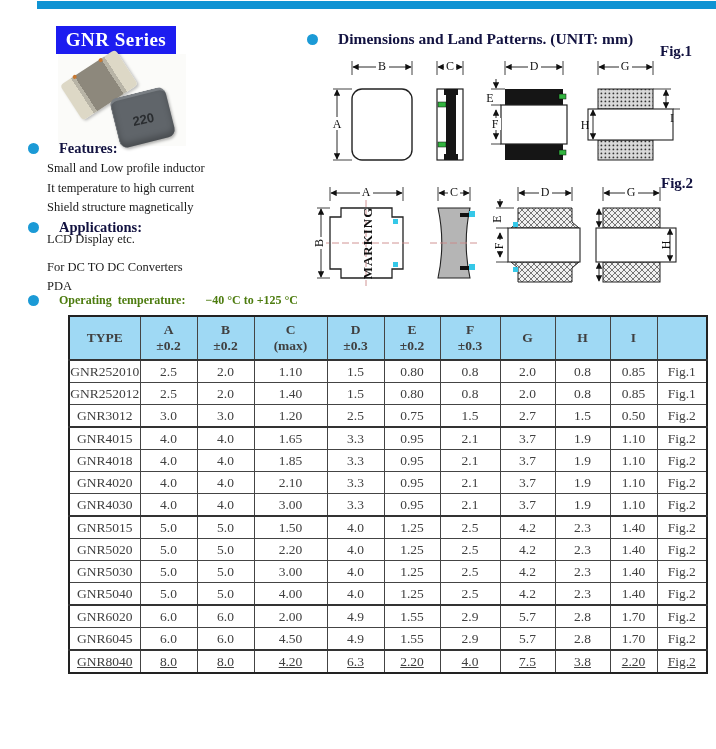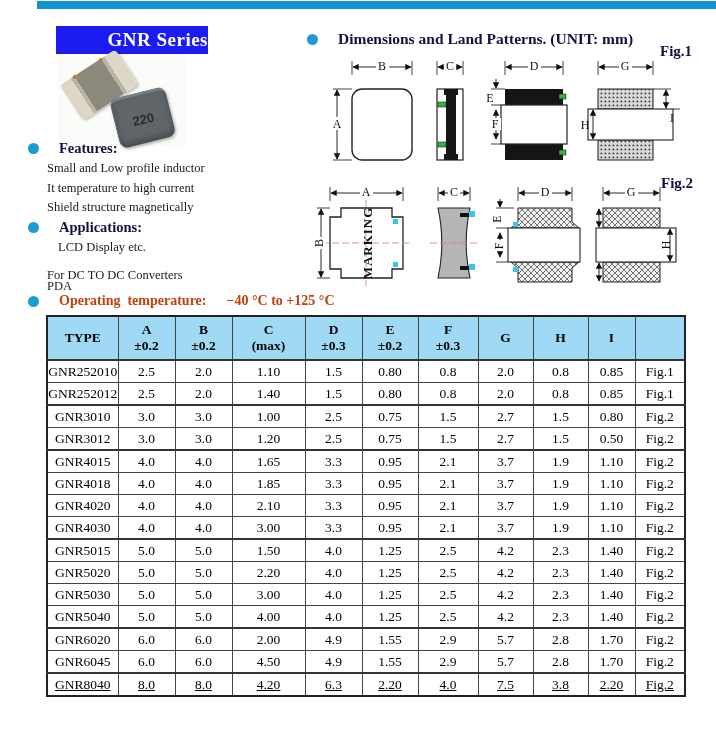--- a/index.html
+++ b/index.html
@@ -4,22 +4,22 @@
 <style>
   html,body{margin:0;padding:0;background:#ffffff;}
   .page{
     position:relative;width:716px;height:749px;background:#ffffff;
     font-family:"Liberation Serif", serif;color:#111;overflow:hidden;
   }
   
   .topbar{position:absolute;left:37px;top:1px;width:679px;height:8px;background:#0f93d3;}
   
   .series-badge{
-    position:absolute;left:56px;top:26px;width:152px;height:28px;background:#1c1cf0;
-    color:#ffffff;font-weight:bold;font-size:19px;text-align:right;line-height:28px;
+    position:absolute;left:56px;top:26px;width:120px;height:28px;background:#1c1cf0;
+    color:#ffffff;font-weight:bold;font-size:19px;text-align:center;line-height:28px;
     letter-spacing:0.5px;
   }
   
   .photo{position:absolute;left:58px;top:54px;width:128px;height:92px;background:#fbfbf9;}
   .ind1{
     position:absolute;left:8px;top:10px;width:66px;height:42px;border-radius:4px;
     transform:rotate(-33deg);
     background:linear-gradient(to right,#ddd8c6 0 20%,#b8b4a6 20% 26%,#8d887c 26% 74%,#b8b4a6 74% 80%,#ddd8c6 80% 100%);
     box-shadow:1px 2px 3px rgba(0,0,0,0.25);
   }
@@ -32,30 +32,30 @@
     box-shadow:1px 2px 3px rgba(0,0,0,0.3), inset 0 -4px 6px rgba(0,0,0,0.25);
     display:flex;align-items:center;justify-content:center;
   }
   .ind2 .mark{font-family:"Liberation Sans",sans-serif;font-size:13px;font-weight:bold;color:#2a2d30;transform:rotate(2deg);}
   
   .bullet-heading{position:absolute;display:flex;align-items:center;gap:20px;}
   .bullet{width:11px;height:11px;border-radius:50%;background:#1b9ad6;flex:0 0 auto;}
   .bullet-heading .ht{font-weight:bold;font-size:14.5px;color:#121240;}
   .bullet-heading .ht.big{font-size:15.5px;}
   .list-item{position:absolute;left:47px;font-size:12.5px;color:#1a1a1a;text-align:right;}
-  .op-text{font-weight:bold;font-size:14px;color:#c2410c;white-space:pre;}
+  .op-text{font-weight:bold;font-size:12px;color:#4d7c0f;white-space:pre;}
   .fig-label{position:absolute;font-weight:bold;font-size:15px;color:#121240;}
   
   .drawings{position:absolute;}
   svg text{font-family:"Liberation Serif",serif;font-size:12px;fill:#111;}
   svg text.marking{font-size:13px;font-weight:bold;letter-spacing:1px;}
   
   table.spec{
-    position:absolute;left:46px;top:315px;width:638px;border-collapse:collapse;
-    table-layout:fixed;font-size:13.5px;color:#000000;
+    position:absolute;left:68px;top:315px;width:638px;border-collapse:collapse;
+    table-layout:fixed;font-size:13.5px;color:#404040;
   }
   table.spec th, table.spec td{
     border:1px solid #444;text-align:center;vertical-align:middle;padding:0;
   }
   table.spec{border:2px solid #222;}
   table.spec thead th{
     background:#9fd9f4;font-weight:bold;height:42px;font-size:13.5px;line-height:1.2;
     border-bottom:2px solid #333;
   }
   table.spec tbody td{height:21px;}
@@ -88,22 +88,22 @@
     <span class="ht">Features:</span>
   </div>
   <div class="list-item" style="top:161px;">Small and Low profile inductor</div>
   <div class="list-item" style="top:181px;">It temperature to high current</div>
   <div class="list-item" style="top:200px;">Shield structure magnetically</div>
 
   <div class="bullet-heading" style="left:28px;top:219px;">
     <span class="bullet"></span>
     <span class="ht">Applications:</span>
   </div>
-  <div class="list-item" style="top:240px;margin-left:11px;">LCD Display etc.</div>
-  <div class="list-item" style="top:260px;margin-top:8px;">For DC TO DC Converters</div>
+  <div class="list-item" style="top:232px;">LCD Display etc.</div>
+  <div class="list-item" style="top:260px;">For DC TO DC Converters</div>
   <div class="list-item" style="top:279px;">PDA</div>
 
   <div class="bullet-heading" style="left:28px;top:293px;">
     <span class="bullet"></span>
     <span class="op-text">Operating  temperature:</span>
     <span class="op-text">−40 °C to +125 °C</span>
   </div>
 
   <div class="bullet-heading" style="left:307px;top:30px;">
     <span class="bullet"></span>
@@ -342,33 +342,20 @@
           <td>2.0</td>
           <td>1.40</td>
           <td>1.5</td>
           <td>0.80</td>
           <td>0.8</td>
           <td>2.0</td>
           <td>0.8</td>
           <td>0.85</td>
           <td>Fig.1</td>
         </tr>
-        <tr class="group-start">
-          <td>GNR3010</td>
-          <td>3.0</td>
-          <td>3.0</td>
-          <td>1.00</td>
-          <td>2.5</td>
-          <td>0.75</td>
-          <td>1.5</td>
-          <td>2.7</td>
-          <td>1.5</td>
-          <td>0.80</td>
-          <td>Fig.2</td>
-        </tr>
         <tr>
           <td>GNR3012</td>
           <td>3.0</td>
           <td>3.0</td>
           <td>1.20</td>
           <td>2.5</td>
           <td>0.75</td>
           <td>1.5</td>
           <td>2.7</td>
           <td>1.5</td>

